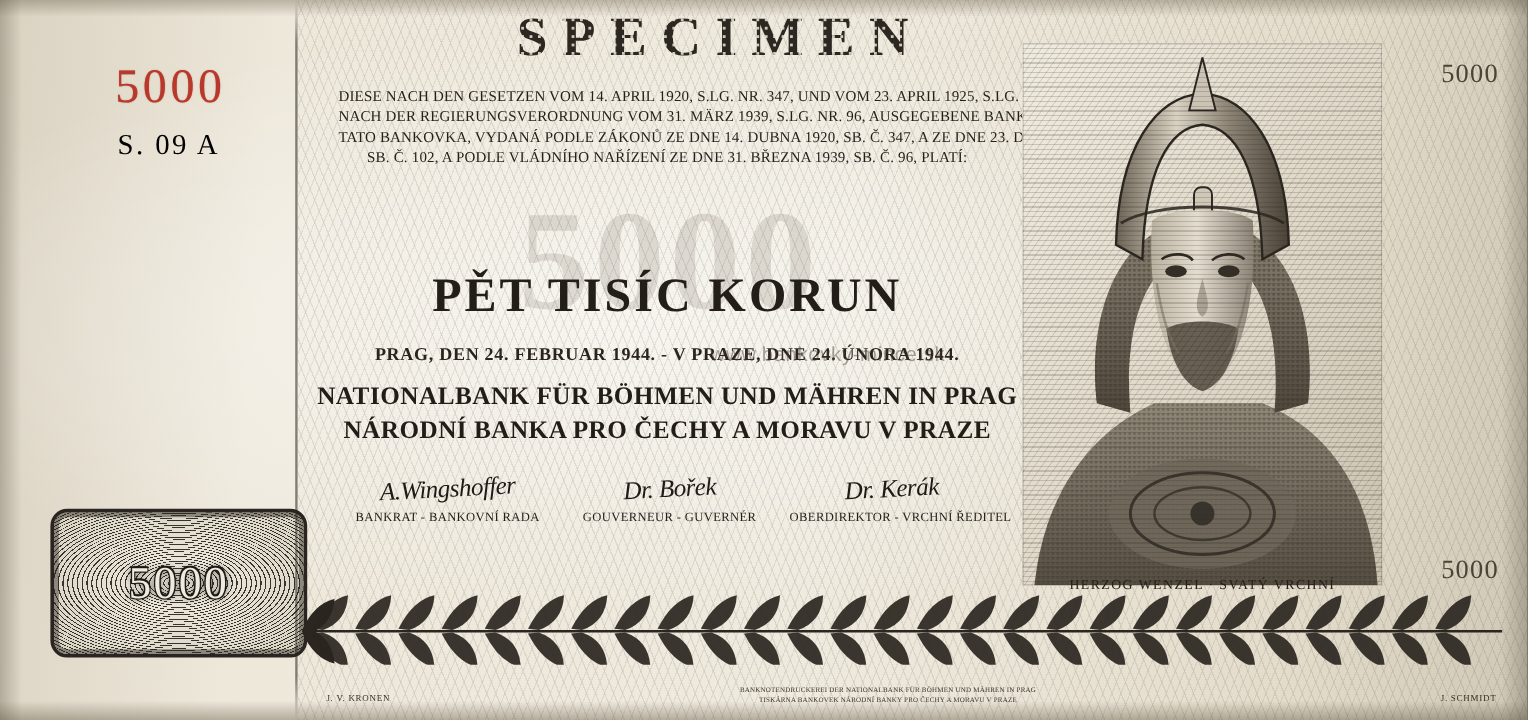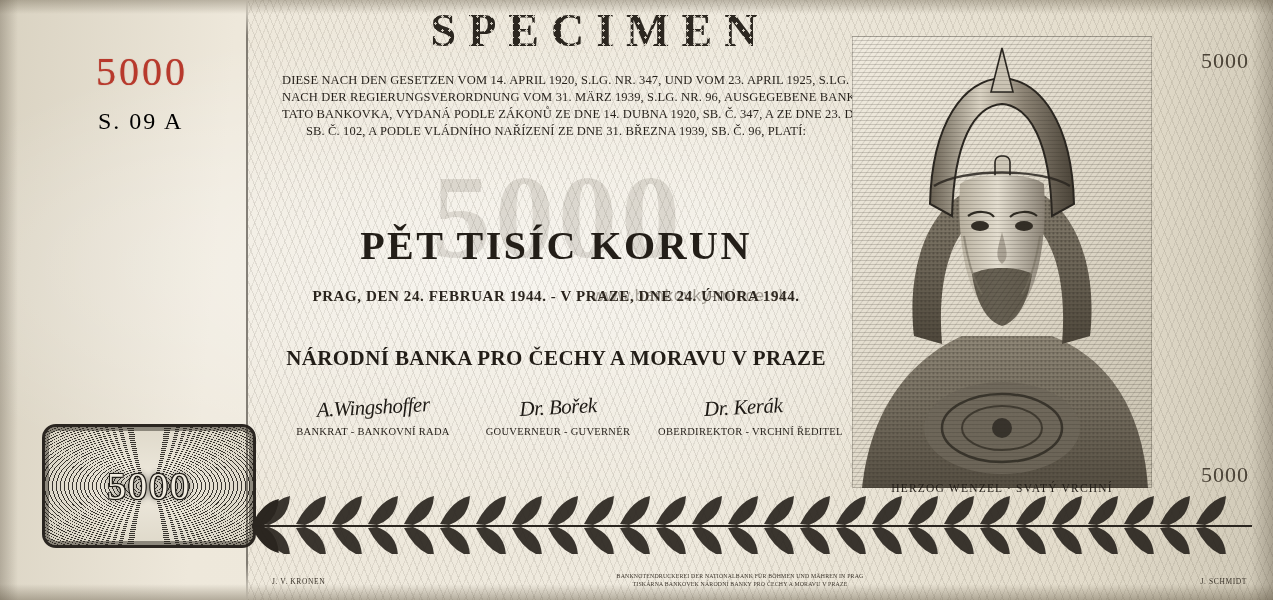--- a/index.html
+++ b/index.html
@@ -379,20 +379,21 @@
       <div>DIESE NACH DEN GESETZEN VOM 14. APRIL 1920, S.LG. NR. 347, UND VOM 23. APRIL 1925, S.LG. NR. 102, UND</div>
       <div>NACH DER REGIERUNGSVERORDNUNG VOM 31. MÄRZ 1939, S.LG. NR. 96, AUSGEGEBENE BANKNOTE GILT.</div>
       <div>TATO BANKOVKA, VYDANÁ PODLE ZÁKONŮ ZE DNE 14. DUBNA 1920, SB. Č. 347, A ZE DNE 23. DUBNA 1925,</div>
       <div>SB. Č. 102, A PODLE VLÁDNÍHO NAŘÍZENÍ ZE DNE 31. BŘEZNA 1939, SB. Č. 96, PLATÍ:</div>
     </div>
 
     <div class="denom-word-cz">PĚT TISÍC KORUN</div>
 
     <div class="place-date">PRAG, DEN 24. FEBRUAR 1944. - V PRAZE, DNE 24. ÚNORA 1944.</div>
 
+    <div class="bank-de">NATIONALBANK FÜR BÖHMEN UND MÄHREN IN PRAG</div>
     <div class="bank-cz">NÁRODNÍ BANKA PRO ČECHY A MORAVU V PRAZE</div>
 
     <div class="signatures">
       <div class="sig-col">
         <div class="sig-script">A.Wingshoffer</div>
         <div class="sig-title">BANKRAT - BANKOVNÍ RADA</div>
       </div>
       <div class="sig-col">
         <div class="sig-script">Dr. Bořek</div>
         <div class="sig-title">GOUVERNEUR - GUVERNÉR</div>

